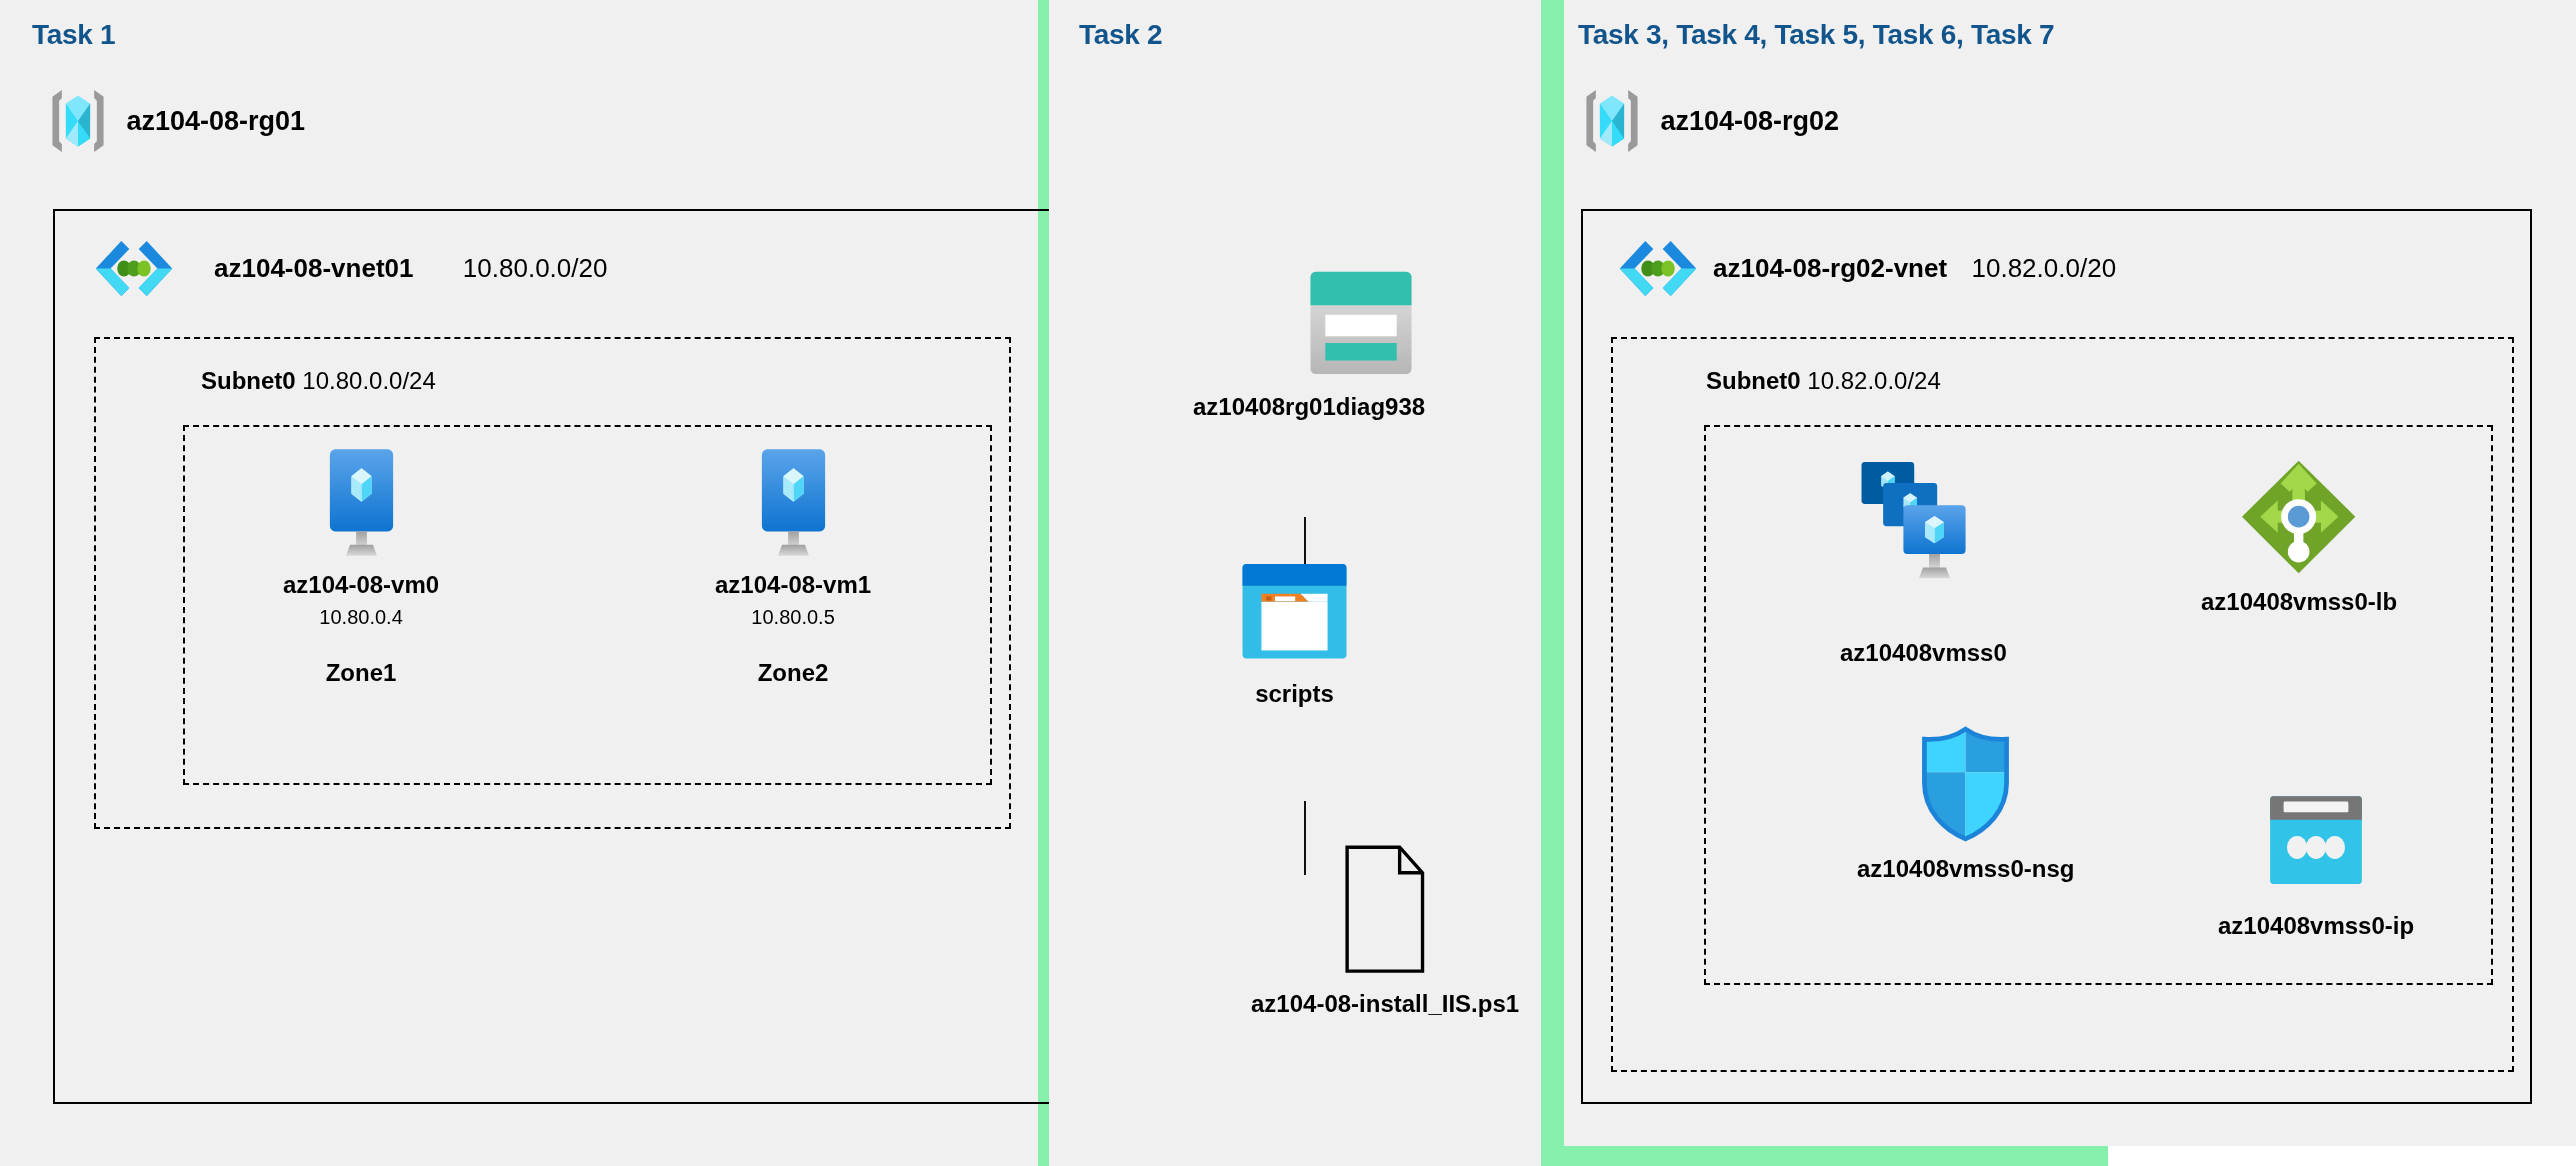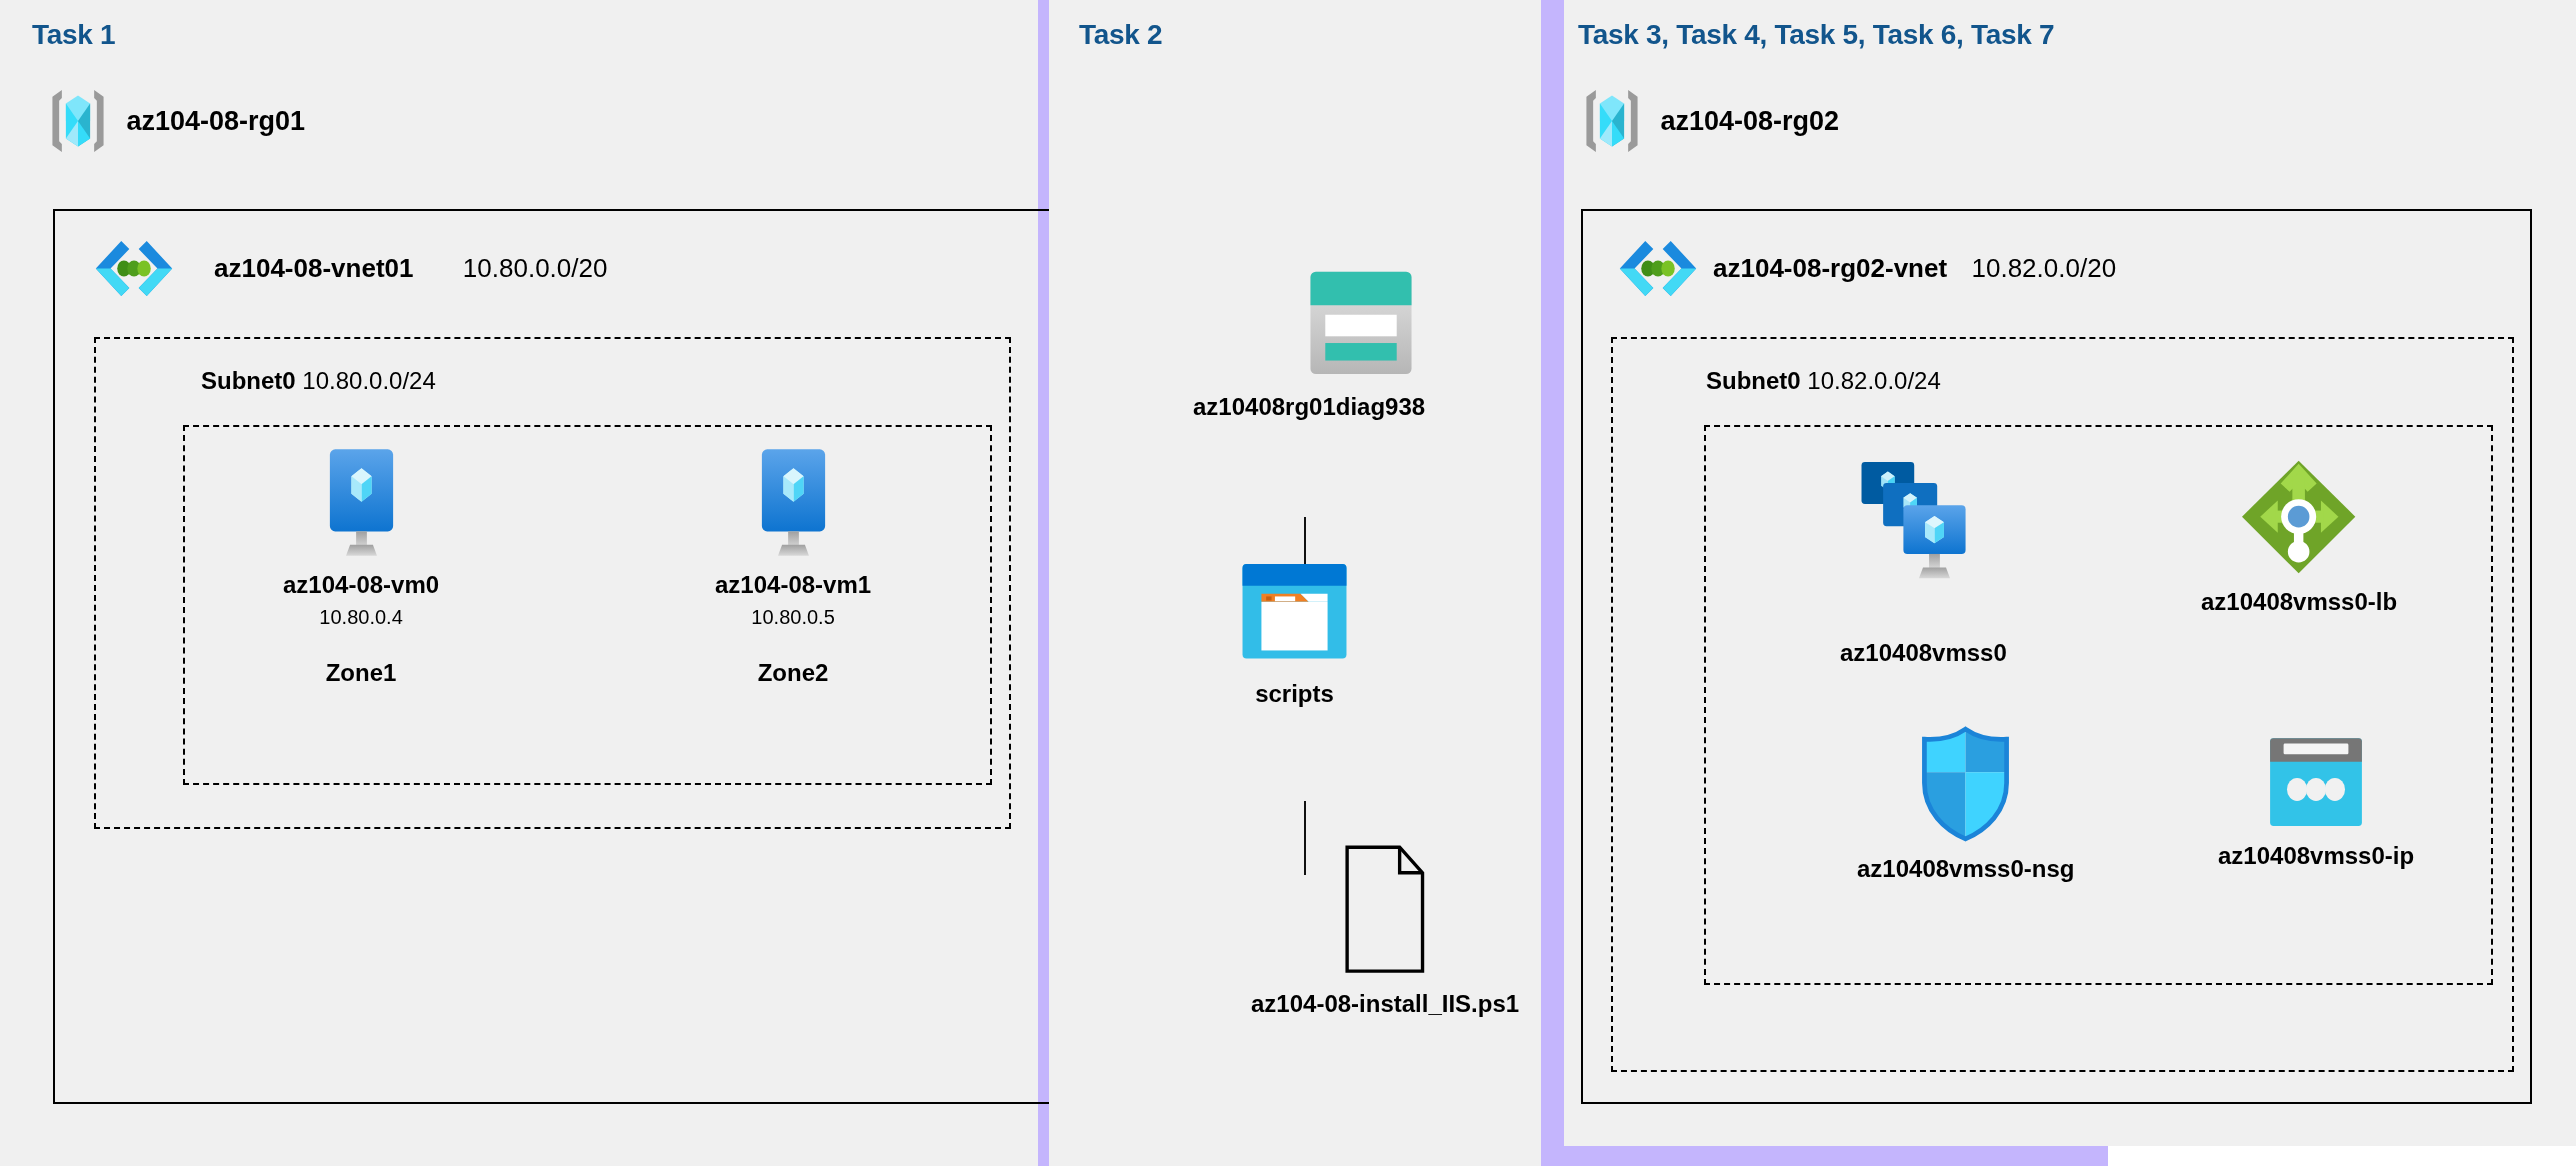--- a/index.html
+++ b/index.html
@@ -2,21 +2,21 @@
 <html style="font-size:10.8px"><head>
 <meta charset="utf-8">
 <style>
   html,body{margin:0;padding:0;}
   body{
     width:2576px;height:1166px;
     background:#ffffff;
     font-family:"Liberation Sans", sans-serif;
     overflow:hidden;
   }
-  .canvas{position:relative;width:2108px;height:1166px;background:#c4b5fd;}
+  .canvas{position:relative;width:2108px;height:1166px;background:#86efac;}
 
   
   .panel{position:absolute;background:#f0f0f0;}
   #panel-task1{left:0px;   top:0px; width:1038px; height:1166px;}
   #panel-task3{left:1564px;top:0px; width:1012px; height:1146px;}
 
   .task-heading{
     position:absolute;
     color:#12558c;
     font-weight:bold;
@@ -74,21 +74,21 @@
   #node-vm1{left:715px;top:448px;}
 
   #node-storage{left:1193px;top:266px;align-items:flex-end;}
   #node-scripts{left:1237px;top:560px;}
   #node-ps1{left:1251px;top:843px;}
   #node-storage .nlabel,#node-scripts .nlabel,#node-ps1 .nlabel{font-size:24px;}
 
   #node-vmss{left:1840px;top:458px;gap:44px;}
   #node-lb{left:2201px;top:458px;}
   #node-nsg{left:1857px;top:725px;}
-  #node-ip{left:2218px;top:734px;}
+  #node-ip{left:2218px;top:792px;gap:12px;}
 
   
   .connector{position:absolute;width:2px;background:#111;}
   #conn-1{left:1304px;top:517px;height:74px;}
   #conn-2{left:1304px;top:801px;height:74px;}
 
   svg{display:block;}
 </style>
 </head>
 <body>

